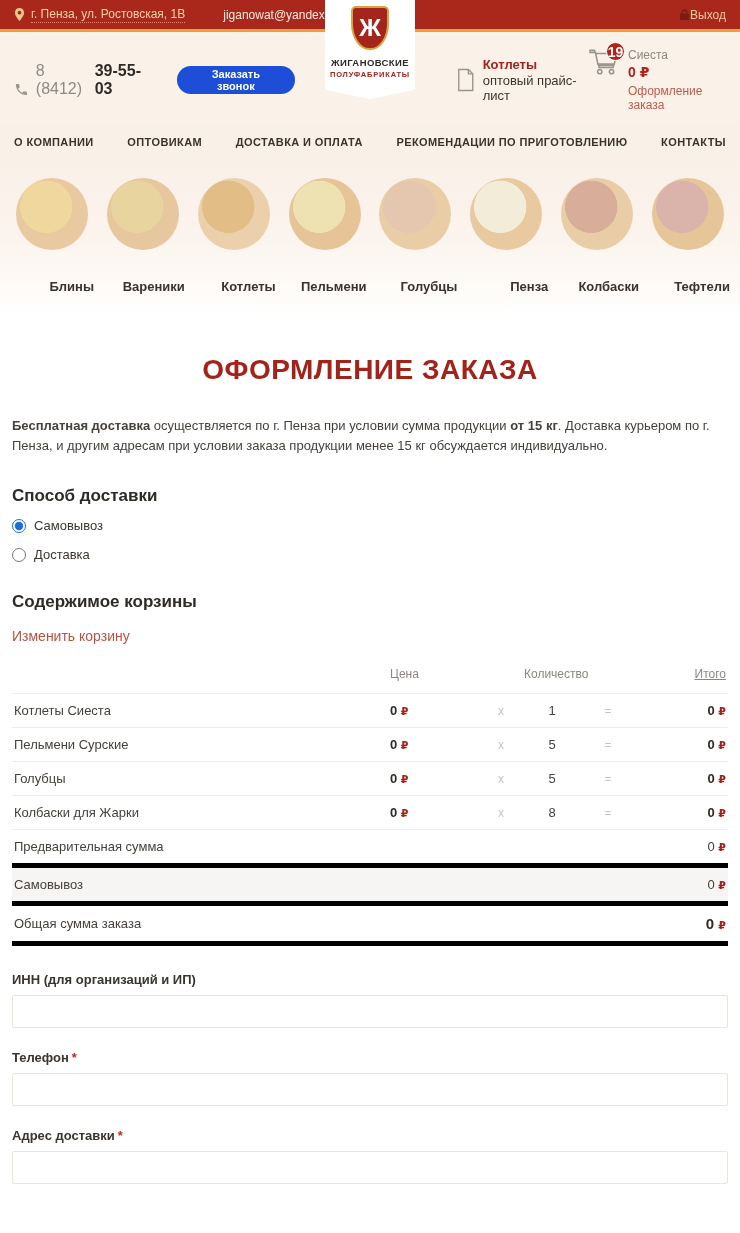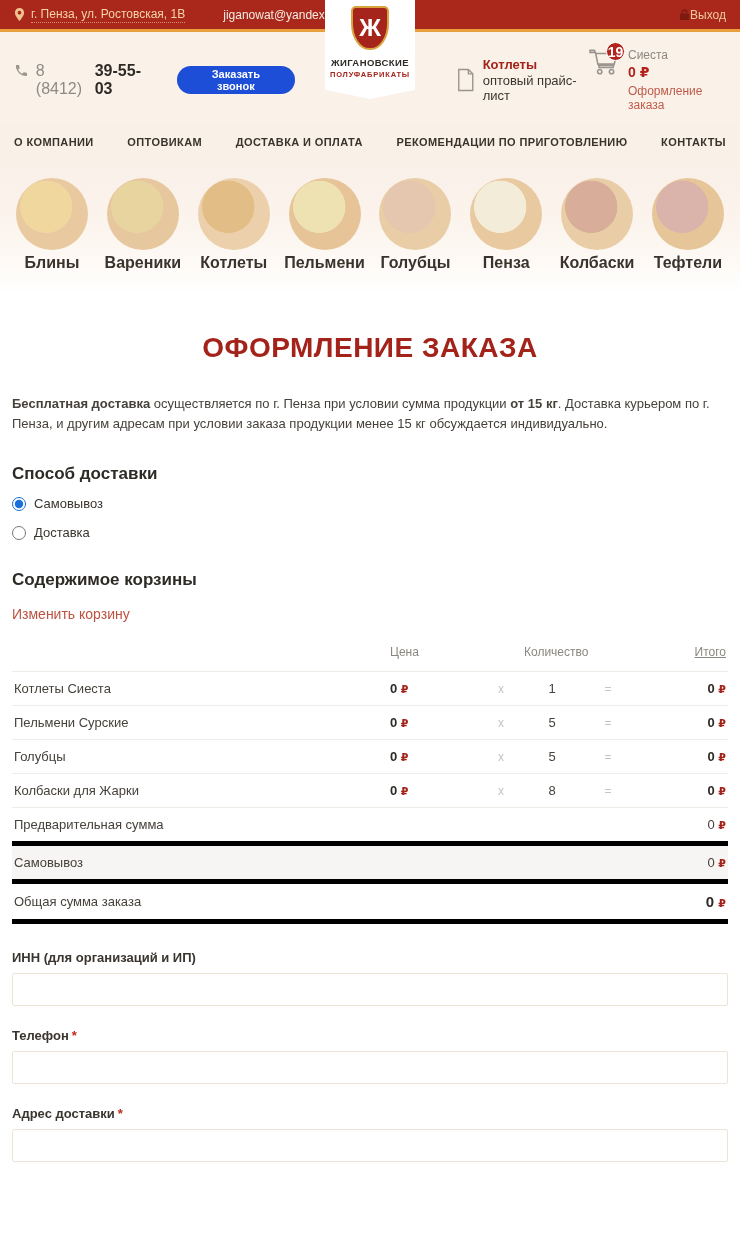--- a/index.html
+++ b/index.html
@@ -34,21 +34,21 @@
     border:2px solid #d9a43f; border-radius:5px 5px 48% 48%/5px 5px 60% 60%;
     color:#fff; font-weight:bold; font-size:24px; line-height:40px; text-align:center;
   }
   .ribbon .t1 { font-size:9.5px; font-weight:bold; letter-spacing:.4px; color:#2e2a26; margin-top:7px; }
   .ribbon .t2 { font-size:7.5px; font-weight:bold; letter-spacing:.8px; color:#a3231b; margin-top:2px; }
   
   .header {
     display:flex; align-items:center; padding:16px 14px 14px;
     position:relative;
   }
-  .phone-block { display:flex; align-items:flex-start; gap:7px; font-size:16px; }
+  .phone-block { display:flex; align-items:flex-end; gap:7px; font-size:16px; }
   .phone-ico { width:17px; height:17px; fill:#9a958e; }
   .phone-pre { color:#8f8a84; }
   .phone-num { font-weight:bold; color:#2e2a26; }
   .call-btn {
     margin-left:26px; background:#1d4ed8; color:#fff; border:none; cursor:pointer;
     font-size:11px; font-weight:bold; padding:2px 20px; border-radius:17px;
     font-family:inherit;
   }
   .logo-space { width:150px; flex:0 0 auto; margin:0 6px; }
   .dl-block { display:flex; align-items:center; gap:8px; cursor:pointer; }
@@ -76,21 +76,21 @@
     font-size:11px; font-weight:bold; letter-spacing:.4px; color:#3a332c;
     text-transform:uppercase; cursor:pointer;
   }
   
   .cats {
     display:flex; justify-content:space-between; padding:18px 10px 22px;
     background:linear-gradient(180deg,#f9f1e8 0%,#fbf3ec 40%,#fdf8f3 70%,#ffffff 100%);
   }
   .cat { width:84px; text-align:center; cursor:pointer; }
   .cat-img { width:72px; height:72px; border-radius:50%; margin:0 auto; }
-  .cat-label { font-size:16px; font-weight:bold; color:#3a332c; margin-top:4px; }
+  .cat-label { font-size:13px; font-weight:bold; color:#3a332c; margin-top:29px;text-align:right; }
   
   .main { padding:0 12px; }
   .page-title {
     text-align:center; color:#a3231b; font-size:28px; font-weight:bold;
     letter-spacing:.5px; margin:38px 0 30px;
   }
   .intro { font-size:13px; color:#46413b; line-height:1.55; }
   .sec-h { font-size:17px; font-weight:bold; color:#2e2a26; margin:30px 0 12px; }
   .radio-row { display:flex; align-items:center; gap:8px; margin:10px 0 14px; cursor:pointer; }
   .radio-row input { accent-color:#1b6fd8; width:14px; height:14px; cursor:pointer; }

